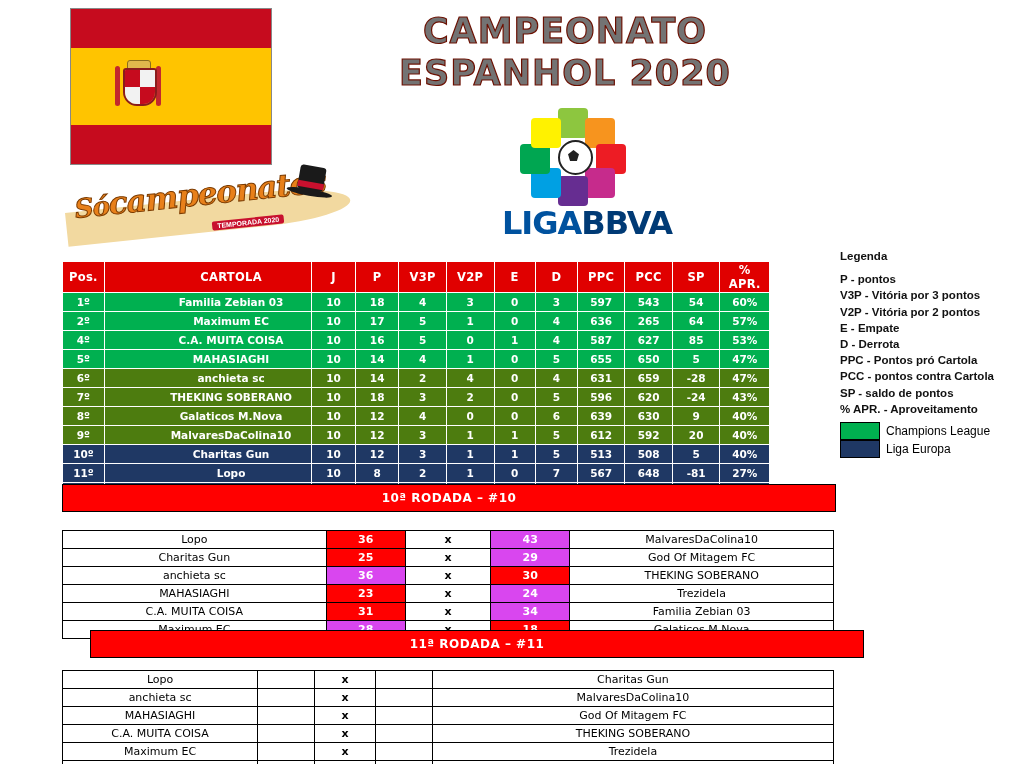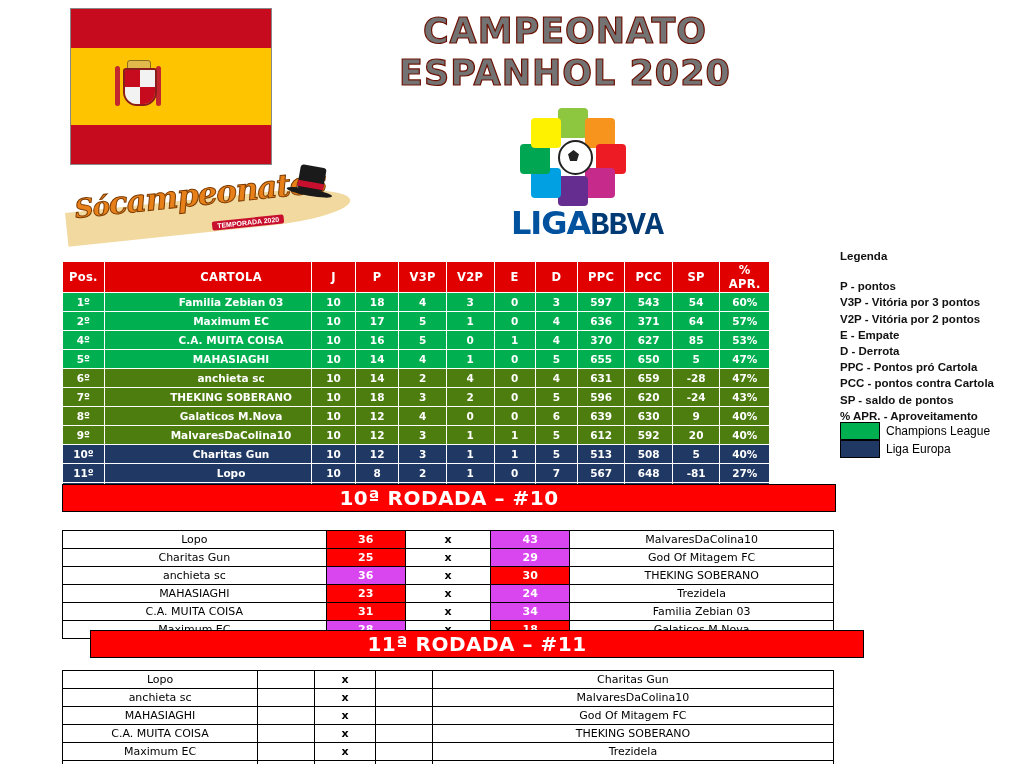--- a/index.html
+++ b/index.html
@@ -151,34 +151,34 @@
   .liga-logo .ball:after {
     content:"";
     position:absolute; left:8px; top:8px; width:11px; height:11px;
     background:#222; clip-path: polygon(50% 0%, 100% 38%, 81% 100%, 19% 100%, 0% 38%);
   }
   .liga-logo .liga-text {
     position:absolute; left:0px; top:96px; width:200px; text-align:center;
     font-family:"DejaVu Sans", sans-serif; font-weight:bold; font-size:32px;
     color:#00529f; letter-spacing:-1px;
   }
-  .liga-logo .liga-text .bbva { color:#003a75;font-family:Liberation Mono, monospace; }
+  .liga-logo .liga-text .bbva { color:#003a75; }
 
   
   .legend {
     position: absolute;
     left: 840px;
     top: 248px;
     width: 180px;
     font-size: 11.5px;
     font-weight: bold;
     color: #111;
     line-height: 16.2px;
   }
-  .legend .lg-title { margin-bottom: 14px; }
+  .legend .lg-title { margin-bottom: 7px; }
   .legend-swatches {
     position: absolute;
     left: 840px;
     top: 422px;
     width: 180px;
     font-size: 12px;
     font-weight: normal;
   }
   .legend-swatches .row {
     display: flex;
@@ -231,21 +231,21 @@
   .round-banner {
     position: absolute;
     left: 62px;
     width: 772px;
     height: 26px;
     background: #ff0000;
     border: 1px solid #000000;
     color: #ffffff;
     font-family: "DejaVu Sans", sans-serif;
     font-weight: bold;
-    font-size: 20px;
+    font-size: 12px;
     letter-spacing: 0.5px;
     display: flex;
     align-items: center;
     justify-content: center;
   }
   #banner-10 { top: 484px; }
   #banner-11 { top: 630px; margin-left: 28px; }
 
   
   .fixtures {
@@ -387,34 +387,34 @@
       <tr class="zone-champions">
         <td class="col-pos">2º</td>
         <td class="col-name name">Maximum EC</td>
         <td class="col-num">10</td>
         <td class="col-num">17</td>
         <td class="col-num">5</td>
         <td class="col-num">1</td>
         <td class="col-num">0</td>
         <td class="col-num">4</td>
         <td class="col-num">636</td>
-        <td class="col-num">371</td>
+        <td class="col-num">265</td>
         <td class="col-num">64</td>
         <td class="col-num">57%</td>
       </tr>
       <tr class="zone-champions">
         <td class="col-pos">4º</td>
         <td class="col-name name">C.A. MUITA COISA</td>
         <td class="col-num">10</td>
         <td class="col-num">16</td>
         <td class="col-num">5</td>
         <td class="col-num">0</td>
         <td class="col-num">1</td>
         <td class="col-num">4</td>
-        <td class="col-num">370</td>
+        <td class="col-num">587</td>
         <td class="col-num">627</td>
         <td class="col-num">85</td>
         <td class="col-num">53%</td>
       </tr>
       <tr class="zone-champions">
         <td class="col-pos">5º</td>
         <td class="col-name name">MAHASIAGHI</td>
         <td class="col-num">10</td>
         <td class="col-num">14</td>
         <td class="col-num">4</td>

